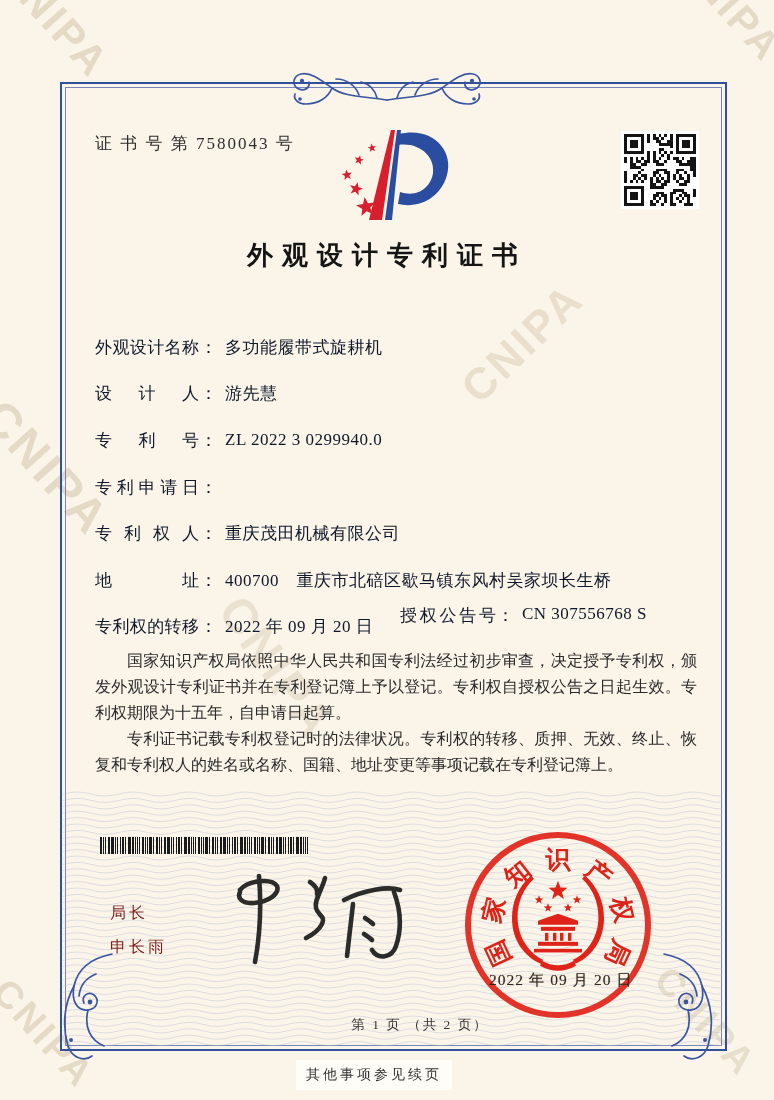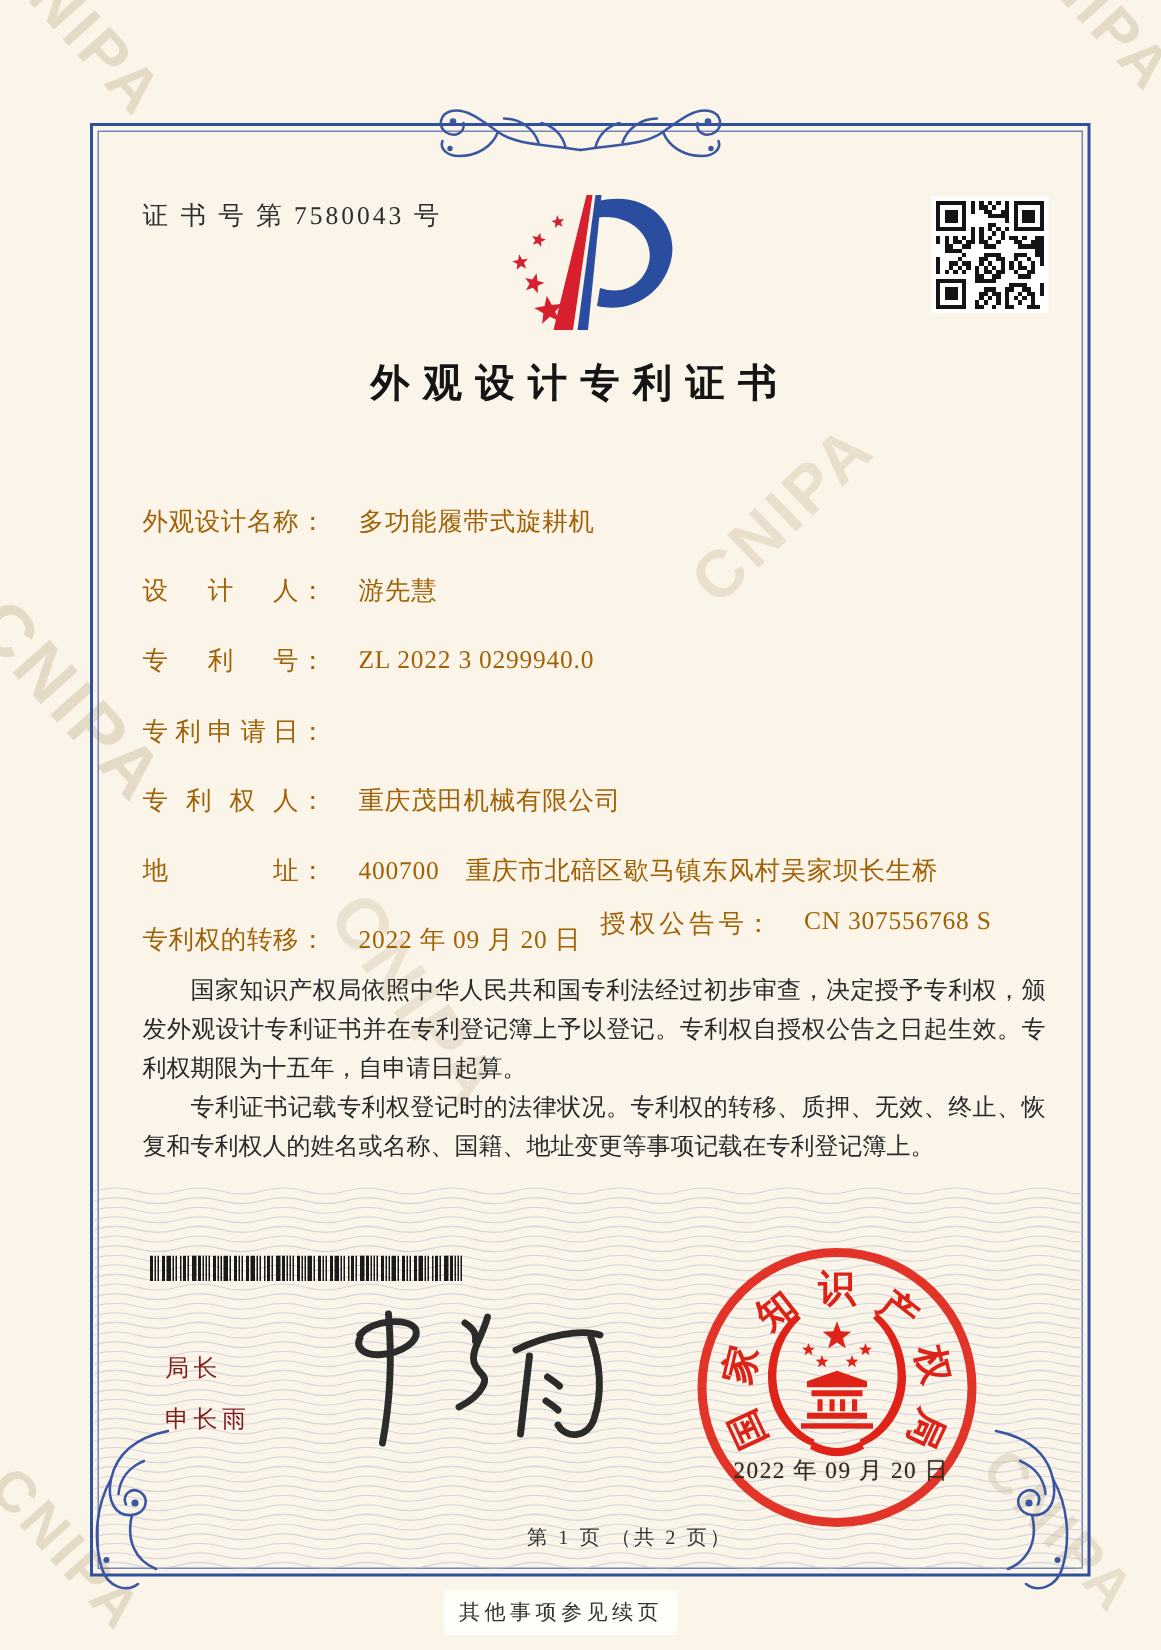--- a/index.html
+++ b/index.html
@@ -44,27 +44,27 @@
   .qr-box{position:absolute;left:621px;top:131px;width:78px;height:78px;background:#fff;z-index:3;padding:3px;box-sizing:border-box;}
   .logo{position:absolute;left:332px;top:120px;z-index:3;}
 
   .title{
     position:absolute;left:0;top:238px;width:774px;text-align:center;
     font-size:26px;font-weight:bold;color:#151515;letter-spacing:9px;z-index:3;
   }
 
   
   .fields{position:absolute;left:95px;top:324px;width:610px;z-index:3;}
-  .frow{height:46.6px;display:flex;align-items:center;position:relative;font-size:17px;color:#a16207;}
+  .frow{height:46.6px;display:flex;align-items:center;position:relative;font-size:17px;color:#0f172a;}
   .flabel{
     display:inline-block;width:104px;text-align:justify;text-align-last:justify;
     text-justify:inter-character;
   }
   .fcolon{margin-left:1px;}
-  .fvalue{margin-left:22px;letter-spacing:.5px;}
+  .fvalue{margin-left:8px;letter-spacing:.5px;}
   .grant-no-pair{position:absolute;left:305px;top:0;height:100%;display:flex;align-items:flex-start;}
   .grant-no-pair .flabel{width:96px;}
 
   
   .bodytext{
     position:absolute;left:95px;top:648px;width:602px;z-index:3;
     font-size:16px;line-height:26px;color:#2a2a2a;text-align:justify;
   }
   .bodytext p{margin:0;text-indent:2em;}
 

